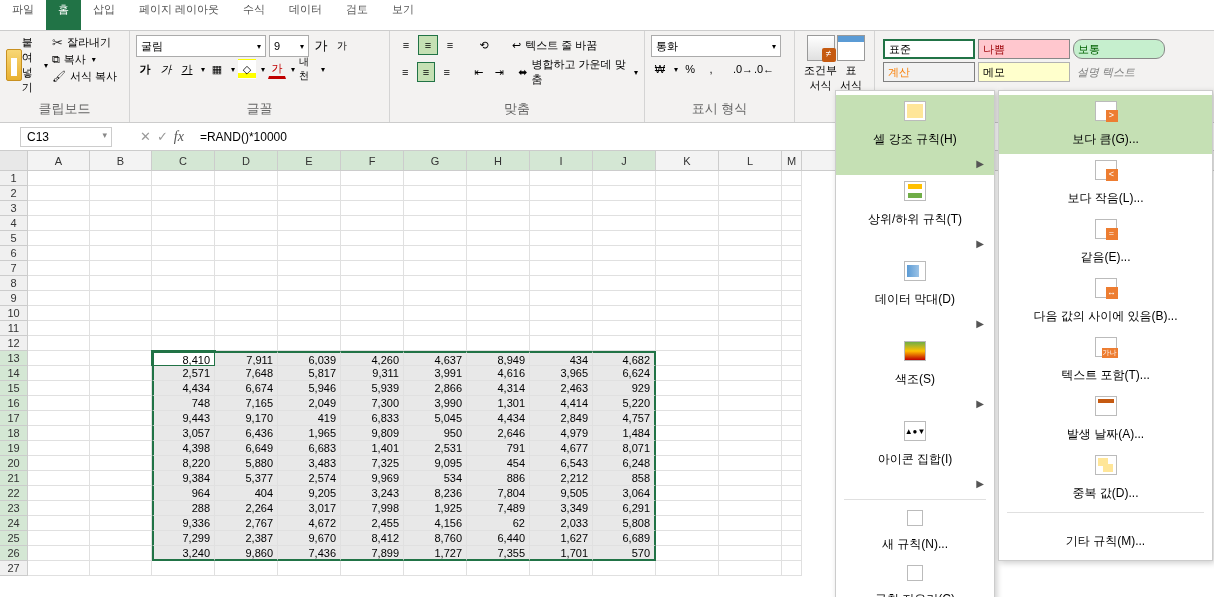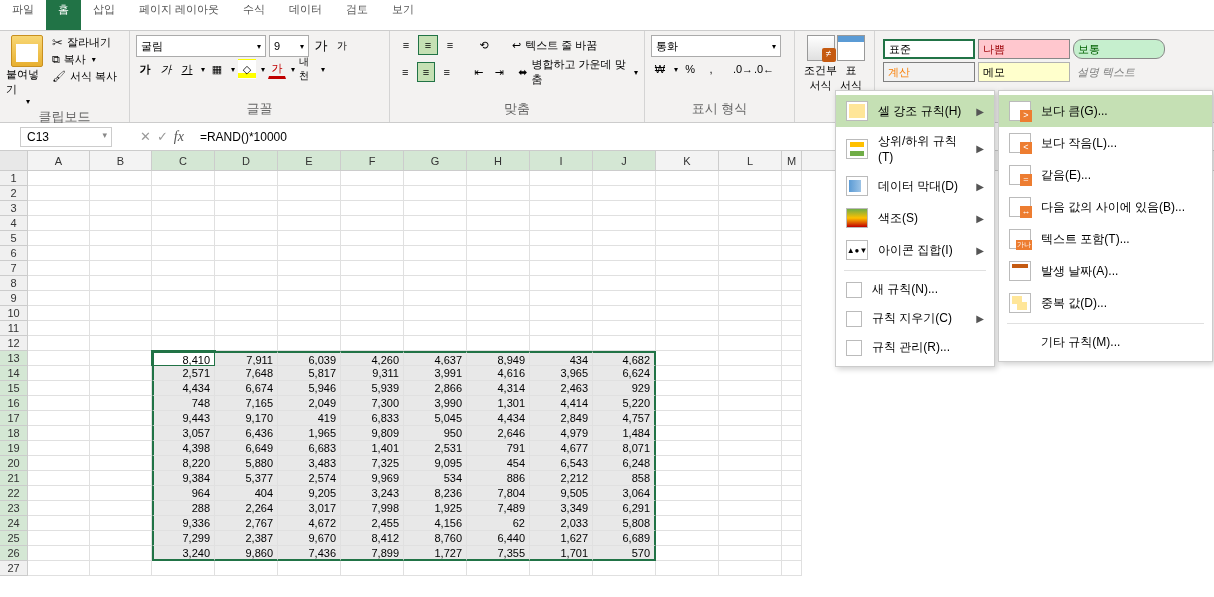--- a/index.html
+++ b/index.html
@@ -11,21 +11,21 @@
 .tab.active { background: #217346; color: #fff; }
 
 
 .ribbon { display: flex; background: #f3f2f1; border-bottom: 1px solid #ccc; height: 92px; position: relative; }
 .ribbon-group { border-right: 1px solid #d4d4d4; padding: 4px 6px; display: flex; flex-direction: column; justify-content: space-between; }
 .ribbon-group-label { text-align: center; font-size: 13px; color: #666; margin-top: 2px; }
 .ribbon-content { display: flex; flex: 1; flex-direction: column; gap: 2px; }
 
 .clipboard-group { width: 130px; }
 .clip-main { display: flex; gap: 4px; }
-.paste-btn { display: flex; flex-direction: column; align-items: center; width: 42px; cursor: pointer; }
+.paste-btn { display: flex; flex-direction: row; align-items: center; width: 42px; cursor: pointer; }
 .paste-icon { width: 32px; height: 32px; background: linear-gradient(#f8d775,#e8b030); border: 1px solid #c89020; border-radius: 2px; position: relative; }
 .paste-icon::after { content:''; position:absolute; top:8px; left:4px; right:4px; bottom:4px; background:#fff; }
 .clip-side { display: flex; flex-direction: column; gap: 2px; }
 .clip-item { display: flex; align-items: center; gap: 4px; font-size: 11px; cursor: pointer; }
 .scissors { color: #333; font-size: 13px; }
 
 .font-group { width: 260px; }
 .font-row { display: flex; gap: 3px; align-items: center; }
 .combo { border: 1px solid #ababab; background:#fff; height: 22px; display:flex; align-items:center; padding: 0 4px; font-size: 11px; }
 .font-name { width: 130px; }
@@ -84,21 +84,21 @@
 .cell.active { background:#fff; outline:2px solid #217346; outline-offset:-1px;}
 .sel-border-top { border-top:2px solid #217346 !important;}
 .sel-border-left { border-left:2px solid #217346 !important;}
 .sel-border-right { border-right:2px solid #217346 !important;}
 .sel-border-bottom { border-bottom:2px solid #217346 !important;}
 
 
 .menu { position:absolute; background:#fff; border:1px solid #ccc; box-shadow: 2px 2px 6px rgba(0,0,0,.2); z-index:10; padding:4px 0;}
 .menu1 { left:835px; top:90px; width:160px; }
 .menu2 { left:998px; top:90px; width:215px; }
-.menu-item { display:flex; align-items:center; padding:6px 10px; gap:10px; font-size:12px; cursor:pointer; }
+.menu-item { display:flex; align-items:center; padding:6px 10px; gap:10px; font-size:12px; cursor:pointer;flex-direction:column; }
 .menu-item:hover, .menu-item.hover { background:#c5e0b4; }
 .menu-item .mi-icon { width:22px; height:20px; border:1px solid #bbb; background:#fff; position:relative; flex-shrink:0;}
 .menu-item .sub-arrow { margin-left:auto; font-size:10px; color:#555;}
 .menu-sep { height:1px; background:#e0e0e0; margin:4px 8px; }
 .mi-icon.highlight::after{content:'';position:absolute;inset:2px;background:linear-gradient(#ffe699,#ffe699);}
 .mi-icon.topbot::after{content:'';position:absolute;left:3px;right:3px;top:2px;height:5px;background:#ffc000;box-shadow:0 9px 0 #70ad47;}
 .mi-icon.databar::after{content:'';position:absolute;left:2px;top:3px;bottom:3px;width:12px;background:linear-gradient(90deg,#5b9bd5,#9cc3e6);}
 .mi-icon.colorscale{background:linear-gradient(#70ad47,#ffc000,#c00000);}
 .mi-icon.iconset::after{content:'▲●▼';position:absolute;inset:0;font-size:8px;display:flex;align-items:center;justify-content:center;}
 .mi-icon.gt::after{content:'>';position:absolute;bottom:-2px;right:-2px;background:#ed7d31;color:#fff;width:12px;height:12px;font-size:9px;text-align:center;}

